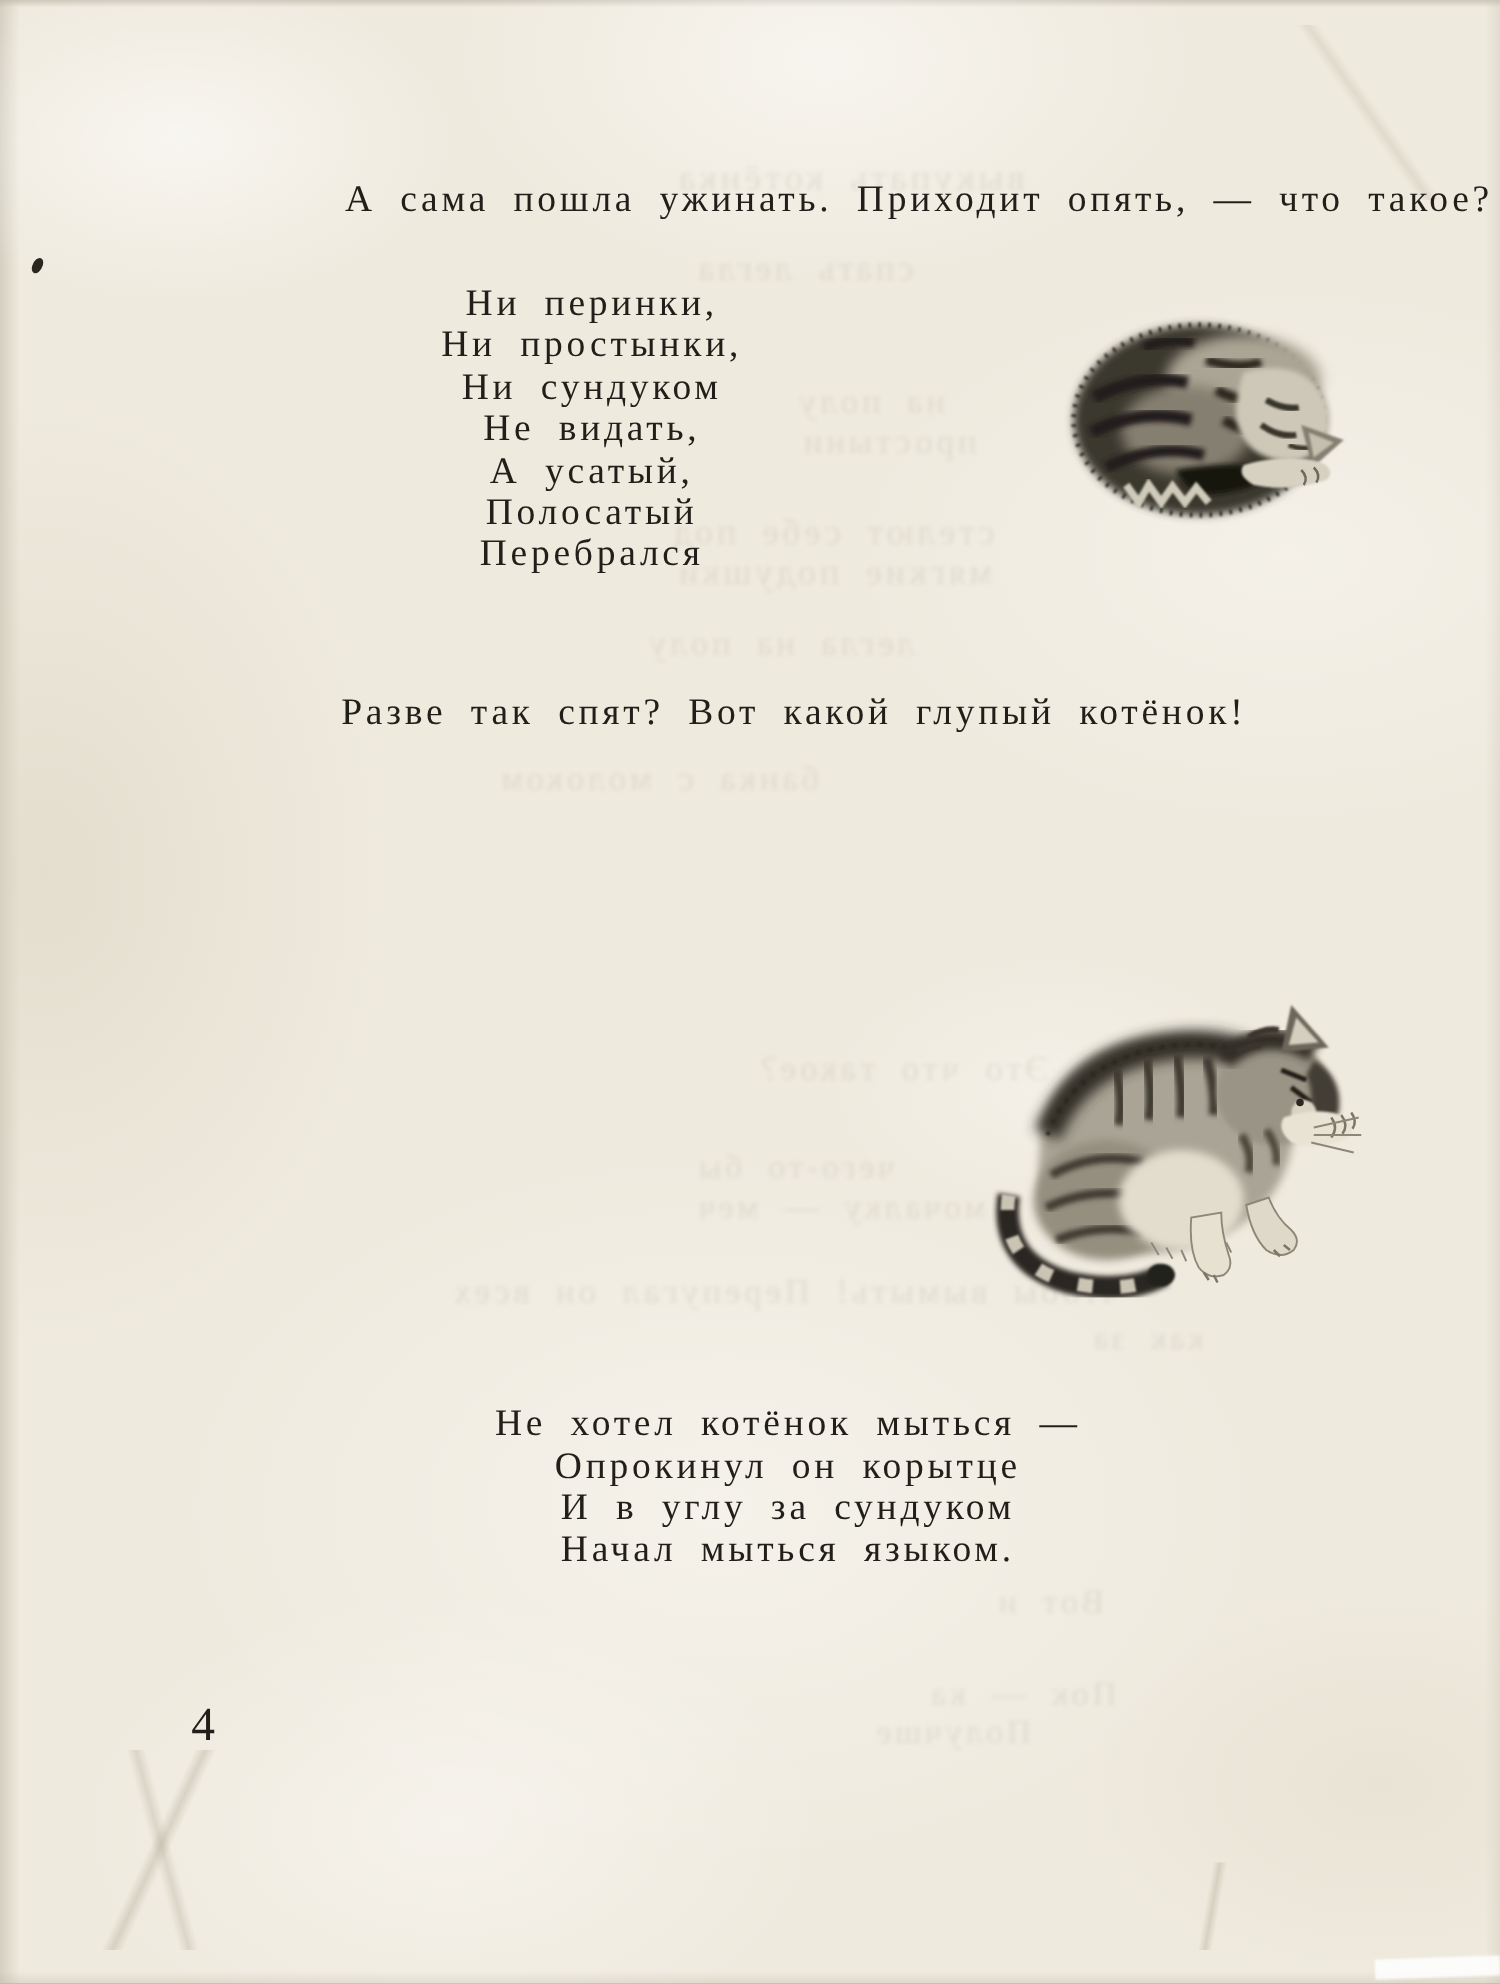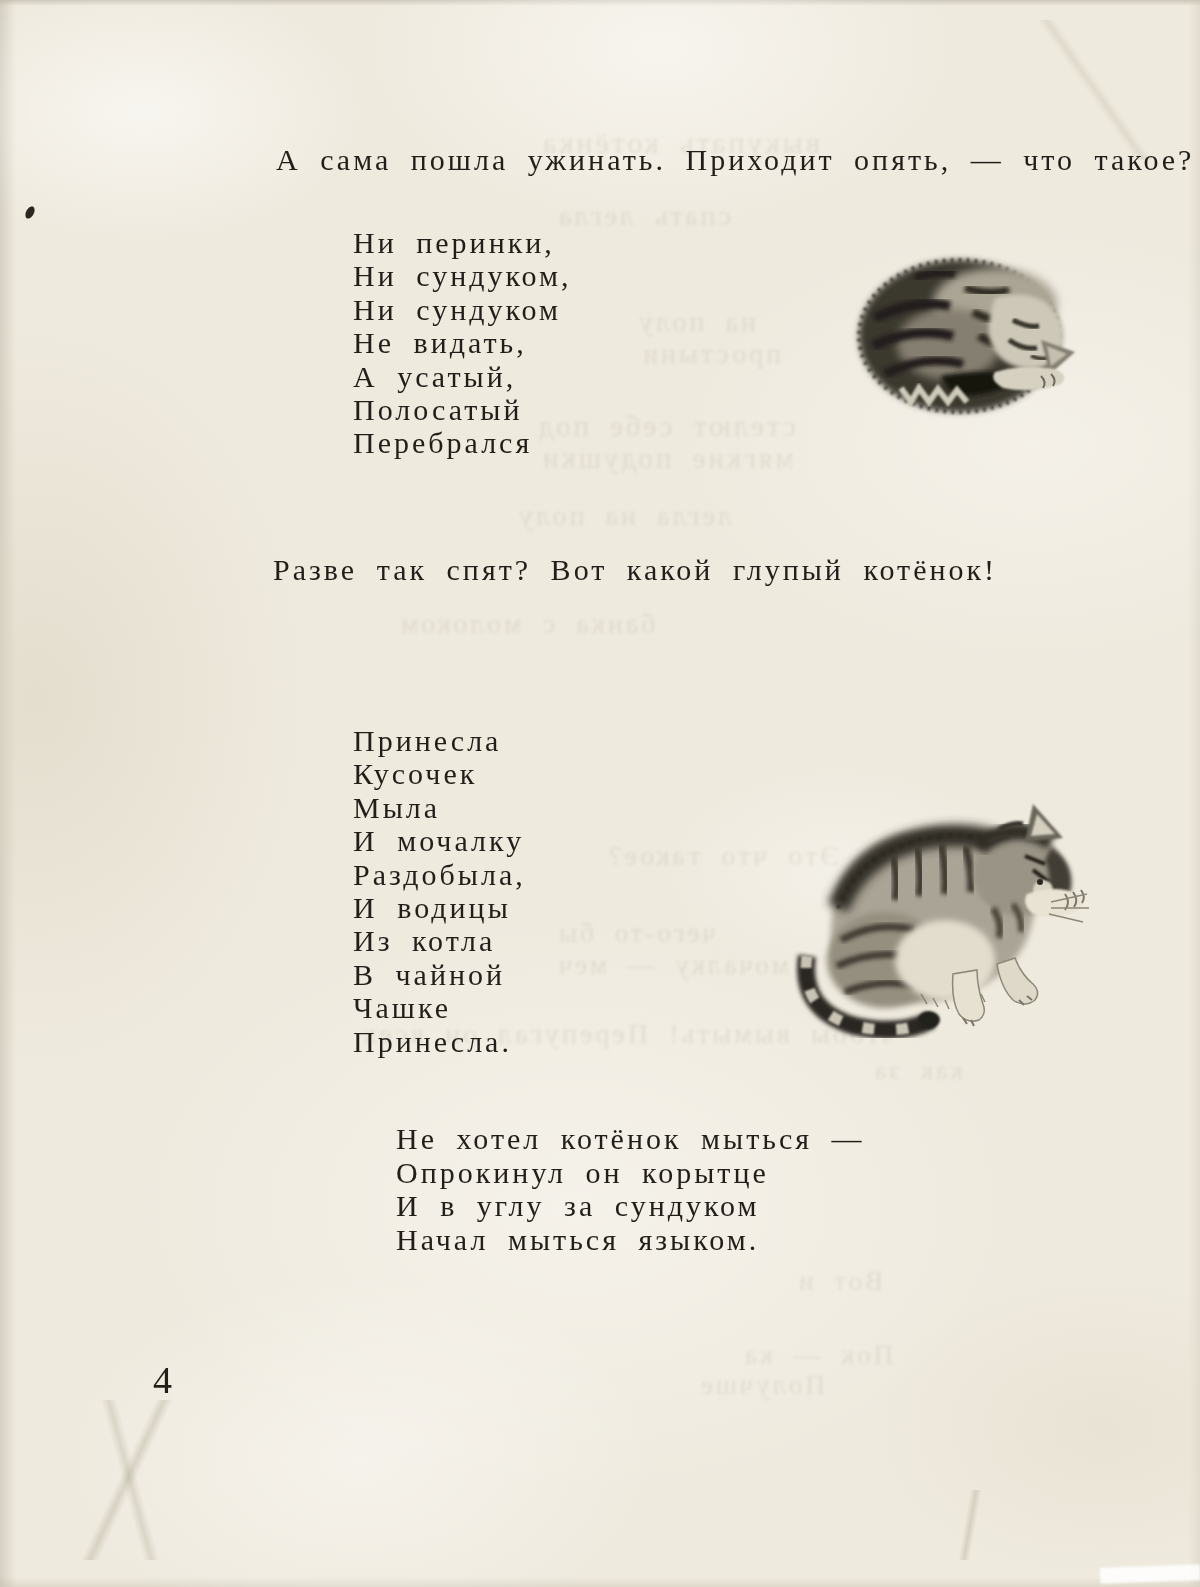--- a/index.html
+++ b/index.html
@@ -21,21 +21,21 @@
       radial-gradient(ellipse 340px 220px at 92% 90%, rgba(226,220,203,.5), transparent 70%),
       radial-gradient(ellipse 260px 160px at 70% 55%, rgba(255,255,255,.30), transparent 70%),
       linear-gradient(90deg, rgba(186,180,163,.5) 0, rgba(186,180,163,0) 16px),
       linear-gradient(270deg, rgba(200,194,178,.35) 0, rgba(200,194,178,0) 12px),
       linear-gradient(180deg, rgba(176,170,154,.55) 0, rgba(176,170,154,0) 6px),
       linear-gradient(0deg, rgba(196,190,174,.4) 0, rgba(196,190,174,0) 10px);
   }
   .txt{position:absolute;white-space:nowrap;letter-spacing:3px;word-spacing:9px;line-height:1.1;}
   .para{font-size:30px;}
   .verse{position:absolute;font-size:30px;letter-spacing:3px;word-spacing:9px;}
-  .verse .vl{height:33.4px;white-space:nowrap;}
+  .verse .vl{height:33.4px;white-space:nowrap;text-align:center;}
   .verse3 .vl{height:33.6px;margin-left:38px;}
   .closing{font-size:31px;letter-spacing:4px;}
   .pagenum{font-size:38px;letter-spacing:0;}
   .ghost{
     position:absolute;white-space:nowrap;
     color:#8f8c76;opacity:.17;
     letter-spacing:3px;word-spacing:8px;
     filter:blur(1.6px);
     transform:scaleX(-1);
     display:inline-block;
@@ -74,21 +74,21 @@
        linear-gradient(55deg, transparent 47%, rgba(190,182,162,.3) 50%, transparent 53%);"></div>
   <div class="crease" style="left:880px;top:1490px;width:180px;height:70px;background:
        linear-gradient(100deg, transparent 47%, rgba(170,162,142,.35) 50%, transparent 53%);"></div>
   <div class="streak" style="left:1100px;top:1566px;width:100px;height:16px;transform:rotate(-2deg);"></div>
   <div class="speck" style="left:26px;top:206px;width:8px;height:13px;transform:rotate(18deg);"></div>
 
   <div class="txt para" style="left:276px;top:143px">А сама пошла ужинать. Приходит опять, — что такое?</div>
 
   <div class="verse" style="left:353px;top:226px">
     <div class="vl">Ни перинки,</div>
-    <div class="vl">Ни сундуком,</div>
+    <div class="vl">Ни простынки,</div>
     <div class="vl">Ни сундуком</div>
     <div class="vl">Не видать,</div>
     <div class="vl">А усатый,</div>
     <div class="vl">Полосатый</div>
     <div class="vl">Перебрался</div>
   </div>
 
   <div class="illo" style="left:845px;top:248px;width:260px;height:172px" role="img" aria-label="Спящий полосатый котёнок, свернувшийся клубком">
     <svg width="260" height="172" viewBox="0 0 260 172">
       <defs>
@@ -124,32 +124,20 @@
       <path d="M202,98 L222,106 L206,118 Z" fill="#c4bfae" filter="url(#b1)"></path>
       <path d="M96,128 Q140,120 178,128 Q160,146 118,148 Q100,142 96,128 Z" fill="#16130f" filter="url(#b2)"></path>
       <path d="M150,124 q34,-10 62,-2 q12,6 4,14 q-28,10 -58,4 q-14,-8 -8,-16 z" fill="#d6d1c1" filter="url(#b1)"></path>
       <path d="M196,128 q6,6 2,12 M206,126 q6,6 2,12" stroke="#6e6a5e" stroke-width="2" fill="none"></path>
       <path d="M56,140 l10,14 l8,-14 l10,14 l9,-13 l10,13 l9,-12 l10,12" stroke="#cfcaba" stroke-width="6" fill="none" filter="url(#b1)"></path>
     </svg>
   </div>
 
   <div class="txt para" style="left:273px;top:553px">Разве так спят? Вот какой глупый котёнок!</div>
 
-  <div class="verse" style="left:353px;top:724px">
-    <div class="vl">Принесла</div>
-    <div class="vl">Кусочек</div>
-    <div class="vl">Мыла</div>
-    <div class="vl">И мочалку</div>
-    <div class="vl">Раздобыла,</div>
-    <div class="vl">И водицы</div>
-    <div class="vl">Из котла</div>
-    <div class="vl">В чайной</div>
-    <div class="vl">Чашке</div>
-    <div class="vl">Принесла.</div>
-  </div>
 
   <div class="illo" style="left:793px;top:778px;width:300px;height:260px" role="img" aria-label="Полосатый котёнок моется языком, подняв лапку">
     <svg width="300" height="260" viewBox="0 0 300 260">
       <path d="M42,120 Q60,60 130,52 Q190,46 225,78 Q250,100 240,140 Q232,186 185,210 Q130,234 85,220 Q40,204 38,160 Q38,138 42,120 Z" fill="#aaa496" filter="url(#b3)"></path>
       <path d="M45,130 Q70,66 150,58 Q200,54 228,80" stroke="#332f28" stroke-width="22" fill="none" filter="url(#b4)"></path>
       <path d="M45,130 Q70,66 150,58 Q200,54 228,80" stroke="#2a261f" stroke-width="3" fill="none" stroke-dasharray="3 7" filter="url(#b1)"></path>
       <path d="M100,78 q6,26 2,44" stroke="#3c372f" stroke-width="8" fill="none" filter="url(#b2)"></path>
       <path d="M124,70 q6,28 2,48" stroke="#3c372f" stroke-width="8" fill="none" filter="url(#b2)"></path>
       <path d="M148,66 q6,28 4,50" stroke="#3c372f" stroke-width="8" fill="none" filter="url(#b2)"></path>
       <path d="M172,68 q8,26 6,46" stroke="#3c372f" stroke-width="8" fill="none" filter="url(#b2)"></path>

